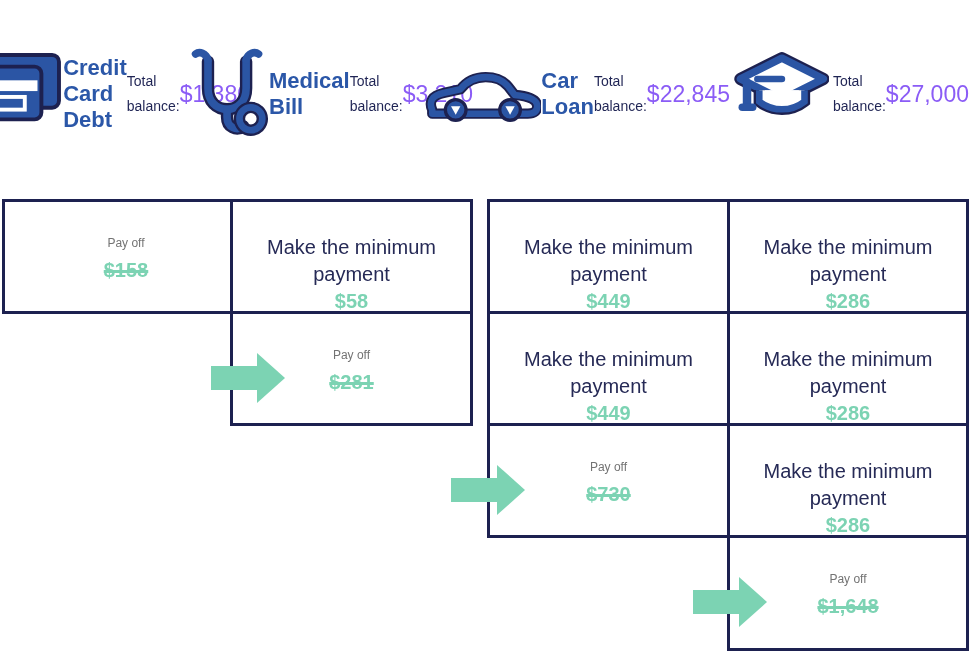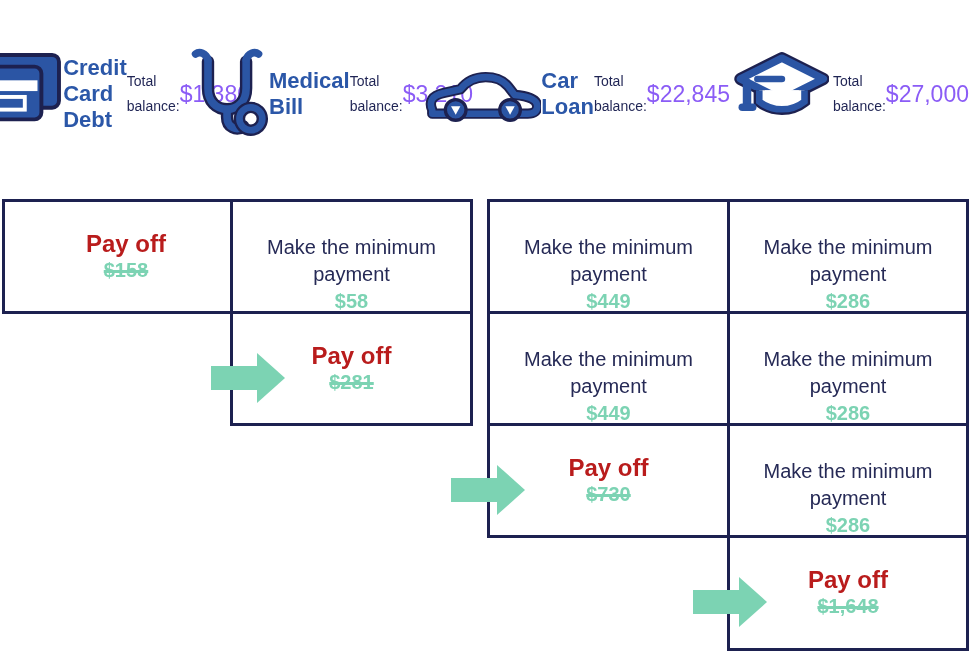--- a/index.html
+++ b/index.html
@@ -80,23 +80,23 @@
     padding: 0 16px;
   }
   .min-label {
     font-size: 20px;
     color: #262a56;
     line-height: 27px;
     max-width: 208px;
     margin-top: 36px;
   }
   .payoff-label {
-    font-size: 24px;
-    font-weight: bold;
-    color: #b91c1c;
+    font-size: 12px;
+    font-weight: normal;
+    color: #737373;
     line-height: 27px;
   }
   .amount {
     font-size: 20px;
     font-weight: bold;
     color: #7cd3b3;
     line-height: 27px;
   }
   .amount.strike {
     text-decoration: line-through;

